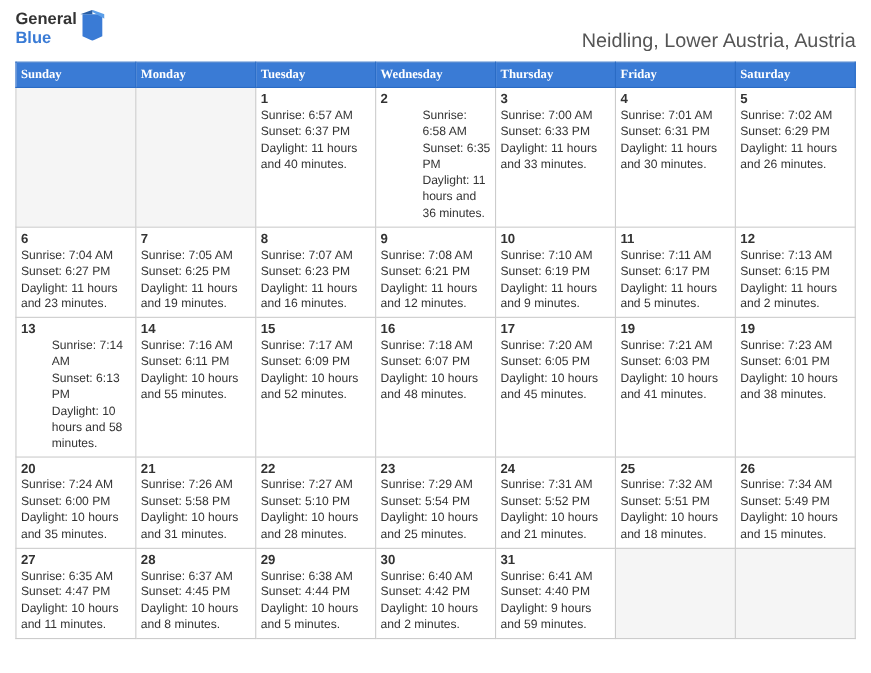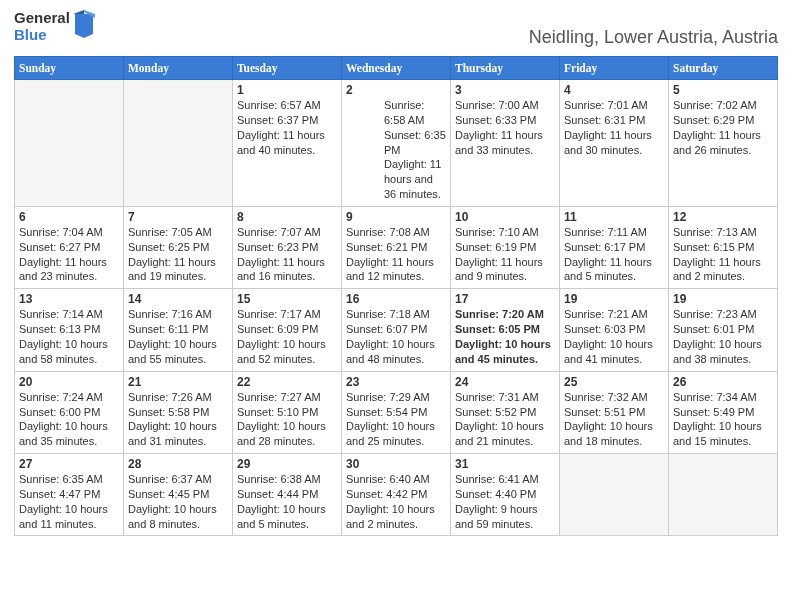--- a/index.html
+++ b/index.html
@@ -197,21 +197,21 @@
           <td>
             <span class="day-number">12</span>
             <div class="cell-info" style="white-space: pre-line;">Sunrise: 7:13 AM
 Sunset: 6:15 PM
 Daylight: 11 hours and 2 minutes.</div>
           </td>
         </tr>
         <tr>
           <td>
             <span class="day-number">13</span>
-            <div class="cell-info" style="white-space: pre-line;">Sunrise: 7:14 AM
+            <div class="cell-info" style="white-space: pre-line; margin-left: 28px;">Sunrise: 7:14 AM
 Sunset: 6:13 PM
 Daylight: 10 hours and 58 minutes.</div>
           </td>
           <td>
             <span class="day-number">14</span>
             <div class="cell-info" style="white-space: pre-line;">Sunrise: 7:16 AM
 Sunset: 6:11 PM
 Daylight: 10 hours and 55 minutes.</div>
           </td>
           <td>
@@ -221,21 +221,21 @@
 Daylight: 10 hours and 52 minutes.</div>
           </td>
           <td>
             <span class="day-number">16</span>
             <div class="cell-info" style="white-space: pre-line;">Sunrise: 7:18 AM
 Sunset: 6:07 PM
 Daylight: 10 hours and 48 minutes.</div>
           </td>
           <td>
             <span class="day-number">17</span>
-            <div class="cell-info" style="white-space: pre-line; font-weight: bold;">Sunrise: 7:20 AM
+            <div class="cell-info" style="white-space: pre-line;">Sunrise: 7:20 AM
 Sunset: 6:05 PM
 Daylight: 10 hours and 45 minutes.</div>
           </td>
           <td>
             <span class="day-number">19</span>
             <div class="cell-info" style="white-space: pre-line;">Sunrise: 7:21 AM
 Sunset: 6:03 PM
 Daylight: 10 hours and 41 minutes.</div>
           </td>
           <td>

